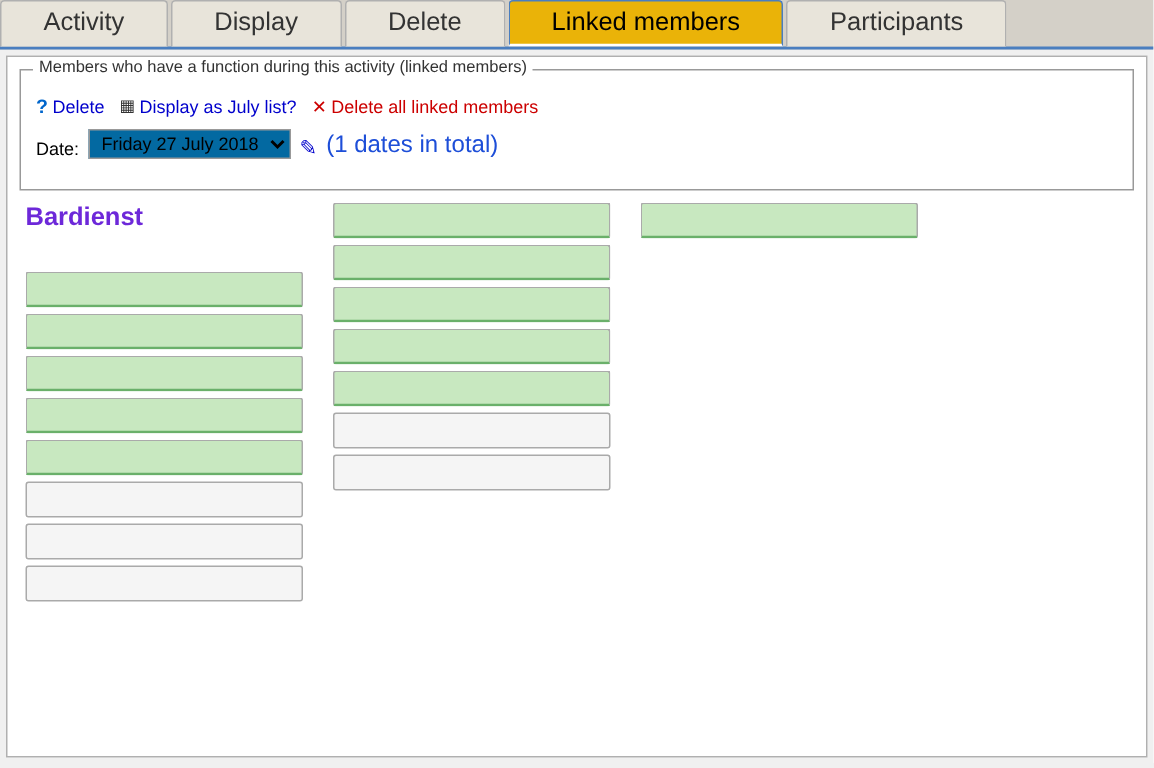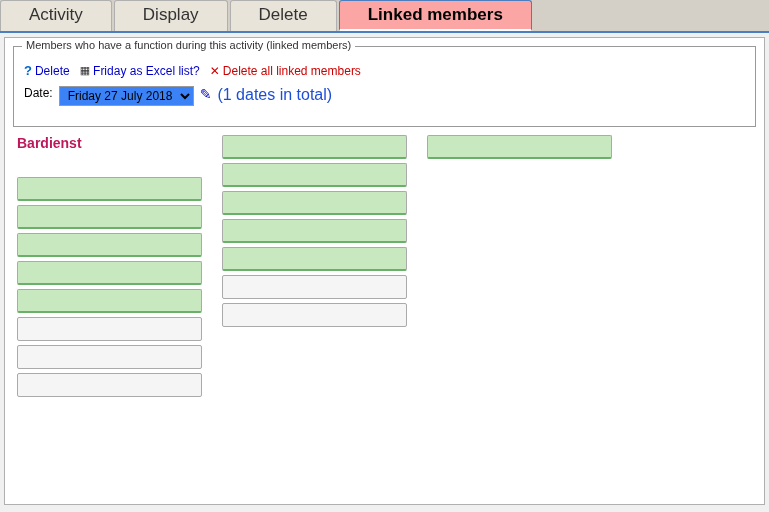--- a/index.html
+++ b/index.html
@@ -23,24 +23,24 @@
       border: 1px solid #b0b0b0;
       border-bottom: none;
       background: #e8e4da;
       cursor: pointer;
       font-size: 17px;
       color: #333;
       margin-right: 2px;
       border-radius: 3px 3px 0 0;
     }
     .tab.active {
-      background: #fca5a5;
+      background: #eab308;
       border-color: #4a7ebf;
       border-bottom: 2px solid #ffffff;
-      font-weight: bold;
+      font-weight: normal;
       color: #000;
     }
 
     
     .content {
       background: #ffffff;
       border: 1px solid #b0b0b0;
       margin: 4px;
       padding: 8px;
       height: calc(512px - 36px - 8px);
@@ -79,28 +79,28 @@
       color: #0000cc;
       cursor: pointer;
       text-decoration: none;
       font-size: 12px;
     }
     .toolbar-item.red { color: #cc0000; }
 
     
     .date-row {
       display: flex;
-      align-items: flex-start;
+      align-items: flex-end;
       gap: 6px;
       margin: 8px 0 10px 0;
       font-size: 12px;
     }
     .date-select {
       border: 1px solid #999;
-      background: #3b82f6;
+      background: #0369a1;
       padding: 1px 4px;
       font-size: 12px;
       cursor: pointer;
     }
     .date-info {
       color: #1d4ed8;
       font-size: 16px;
     }
     .edit-icon {
       color: #0000cc;
@@ -112,23 +112,23 @@
     .grid-columns {
       display: flex;
       gap: 20px;
       padding: 0 4px;
     }
     .column {
       flex: 0 0 185px;
     }
     .column-header {
       font-weight: bold;
-      font-size: 14px;
+      font-size: 17px;
       margin-bottom: 26px;
-      color: #be185d;
+      color: #6d28d9;
     }
 
     
     .member-slot {
       height: 24px;
       margin-bottom: 4px;
       border: 1px solid #aaa;
       border-radius: 2px;
       background: #f5f5f5;
       cursor: pointer;
@@ -144,34 +144,35 @@
     .icon-delete { color: #cc0000; font-size: 12px; }
   </style>
 </head>
 <body>
 
 <div class="tabs">
 <div class="tab">Activity</div>
     <div class="tab">Display</div>
     <div class="tab">Delete</div>
     <div class="tab active">Linked members</div>
+    <div class="tab">Participants</div>
   </div>
 
 <div class="content">
   <div class="section-box">
     <div class="section-box-legend">Members who have a function during this activity (linked members)</div>
 
     <div class="toolbar" style="margin-top: 10px;">
       <a class="toolbar-item">
         <span class="icon-question">?</span>
         <span>Delete</span>
       </a>
       <a class="toolbar-item">
         <span class="icon-excel">▦</span>
-        <span>Friday as Excel list?</span>
+        <span>Display as July list?</span>
       </a>
       <a class="toolbar-item red">
         <span class="icon-delete">✕</span>
         <span>Delete all linked members</span>
       </a>
     </div>
 
     <div class="date-row">
       <span>Date:</span>
       <select class="date-select"><option>Friday 27 July 2018</option></select>

